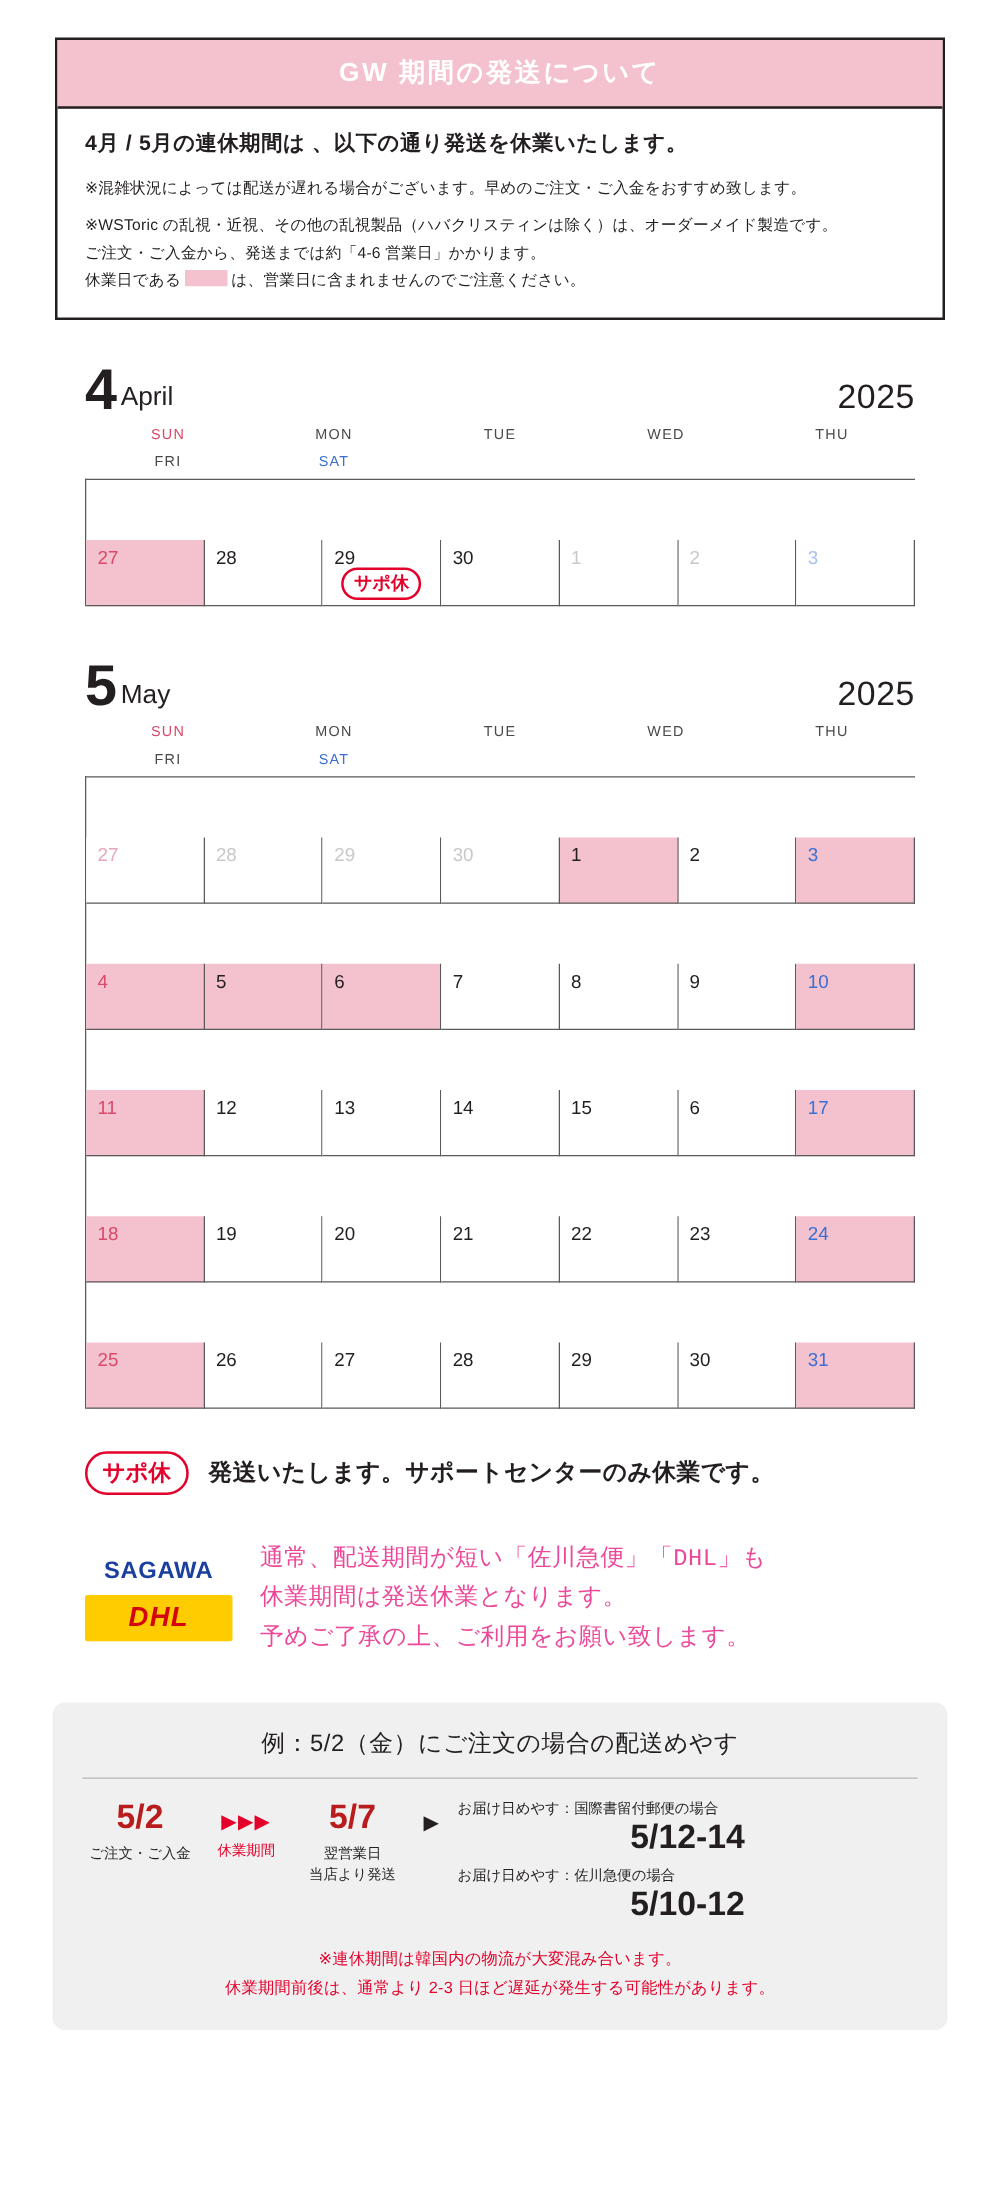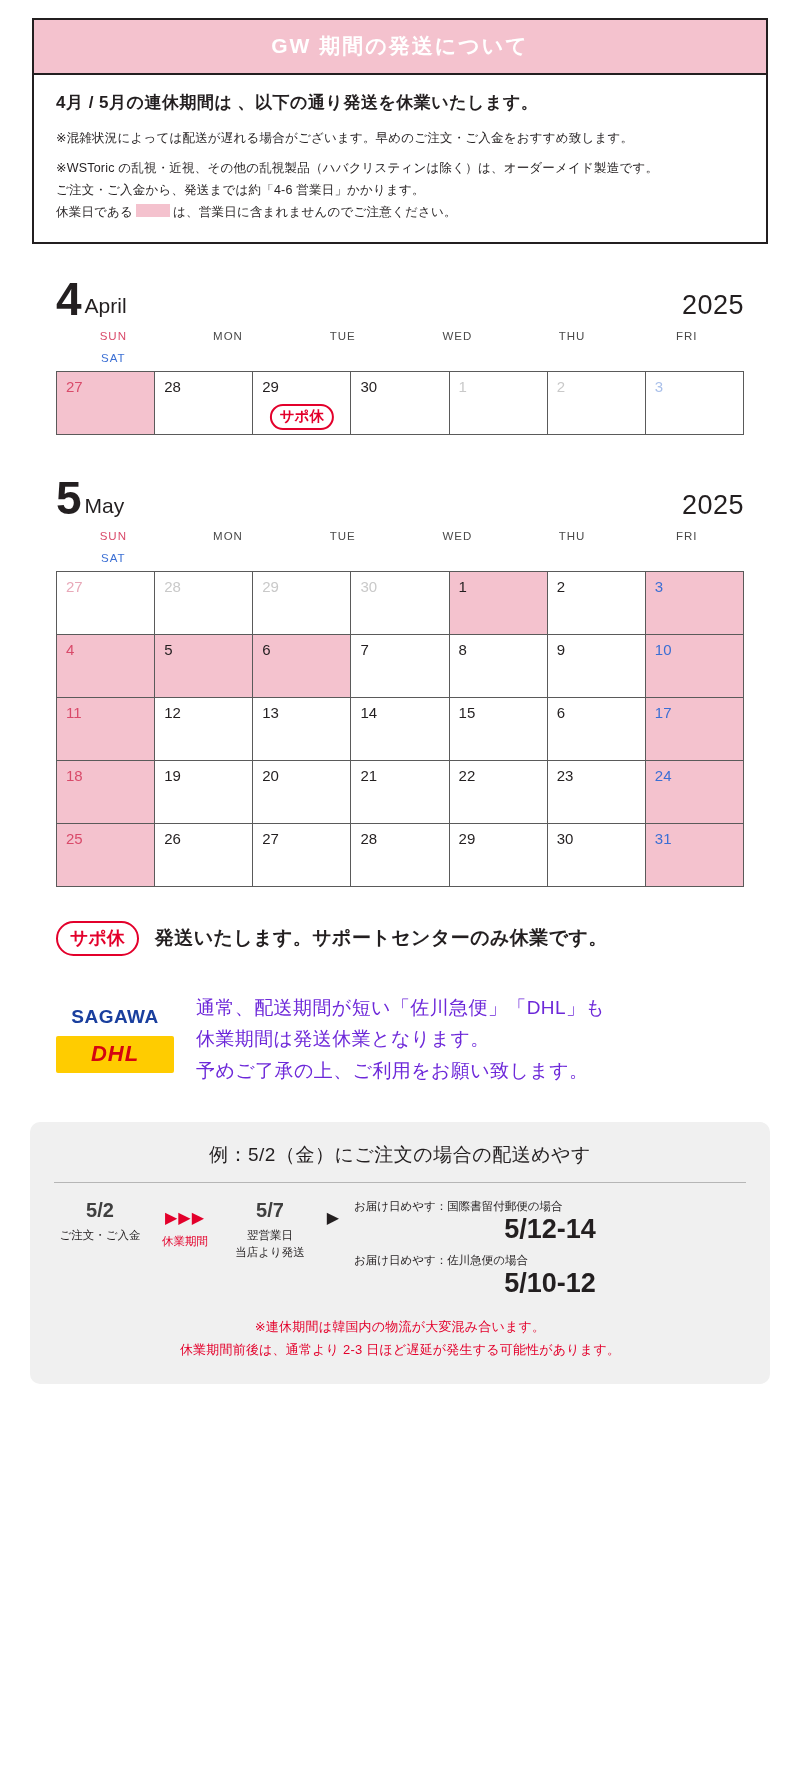--- a/index.html
+++ b/index.html
@@ -2,21 +2,21 @@
 <html><head>
 <meta charset="utf-8">
 <style>
   * { box-sizing: border-box; }
   html, body {
     margin: 0; padding: 0;
     background: #ffffff;
     font-family: "Liberation Sans", "DejaVu Sans", sans-serif;
   }
   body { width: 800px; }
-  .page { width: 800px; padding: 0; position: relative; }
+  .page { width: 800px; padding: 12px; position: relative; }
 
   
   .notice-wrap { margin: 18px 32px 0 32px; border: 2px solid #231f20; }
   .notice-header {
     background: #f4c2ce;
     border-bottom: 2px solid #231f20;
     text-align: center;
     padding: 12px 0 13px 0;
     font-size: 21px;
     font-weight: bold;
@@ -68,42 +68,43 @@
     margin-bottom: 3px;
   }
   .month-year {
     font-size: 27px;
     color: #231f20;
     letter-spacing: 0.5px;
   }
 
   
   .cal { margin: 0 56px; }
-  .dow-row { display: grid; grid-template-columns: repeat(6, 1fr); }
+  .dow-row { display: grid; grid-template-columns: repeat(5, 1fr); }
   .dow {
     text-align: center;
     font-size: 11.5px;
     letter-spacing: 1px;
     padding: 3px 0 7px 0;
     color: #4a4a4a;
   }
   .dow.sun { color: #d94a6a; }
   .dow.sat { color: #3b6fd4; }
 
   .grid { display: grid; grid-template-columns: repeat(7, 1fr);
           border-top: 1px solid #5a5a5a; border-left: 1px solid #5a5a5a; }
   .cell {
     border-right: 1px solid #5a5a5a;
     border-bottom: 1px solid #5a5a5a;
-    height: 63px;
+    height: 53px;
     padding: 7px 0 0 9px;
     position: relative;
     font-size: 15px;
     color: #231f20;
     background: #ffffff;
+    margin-top: 48px;
   }
   .cell.holiday { background: #f4c2ce; }
   .cell .num { display: block; line-height: 1; }
   .cell.sun .num { color: #d94a6a; }
   .cell.sat .num { color: #3b6fd4; }
   .cell.muted .num { color: #c9c9c9; }
   .cell.muted.sun .num { color: #e8a8b8; }
   .cell.muted.sat .num { color: #aac0ea; }
 
   .sapo-badge {
@@ -174,41 +175,41 @@
   }
   .dhl-logo span {
     color: #d40511;
     font-style: italic;
     font-weight: bold;
     font-size: 22px;
     letter-spacing: 1px;
   }
   .carrier-text { margin-left: 22px; }
   .carrier-text div {
-    font-size: 19px; color: #6d28d9; line-height: 1.65; letter-spacing: 0.4px;
+    font-size: 19px; color: #ec4899; line-height: 1.65; letter-spacing: 0.4px; font-family: Liberation Mono, monospace;
   }
 
   
   .example {
     margin: 36px 30px 24px 30px;
     background: #f0f0f0;
     border-radius: 10px;
     padding: 20px 24px 22px 24px;
   }
   .example-title {
     text-align: center;
     font-size: 19px;
     color: #231f20;
     letter-spacing: 0.5px;
     padding-bottom: 14px;
   }
   .example-inner { border-top: 1px solid #b6b6b6; padding-top: 16px; }
   .flow { display: flex; align-items: flex-start; }
   .flow-col { text-align: center; }
-  .flow-date { font-size: 20px; font-weight: bold; color: #404040; line-height: 1.1; }
+  .flow-date { font-size: 27px; font-weight: bold; color: #b91c1c; line-height: 1.1; }
   .flow-cap { font-size: 11.5px; color: #231f20; margin-top: 6px; line-height: 1.5; }
   .flow-cap.red { color: #e3002b; }
   .arrows-red { color: #e3002b; font-size: 16px; letter-spacing: 1px; line-height: 1.2; padding-top: 9px; }
   .arrow-blk { color: #231f20; font-size: 16px; padding-top: 9px; }
   .col-a { flex: 0 0 92px; }
   .col-b { flex: 0 0 78px; }
   .col-c { flex: 0 0 92px; }
   .col-d { flex: 0 0 34px; }
   .col-e { flex: 1 1 auto; text-align: left; padding-left: 4px; }
   .dest-label { font-size: 11.5px; color: #231f20; }

